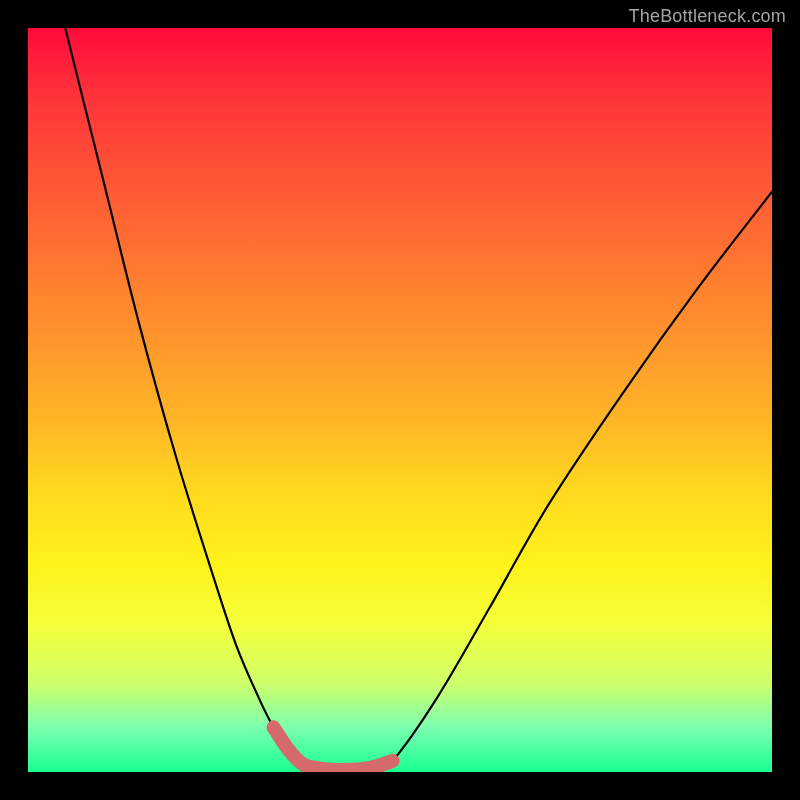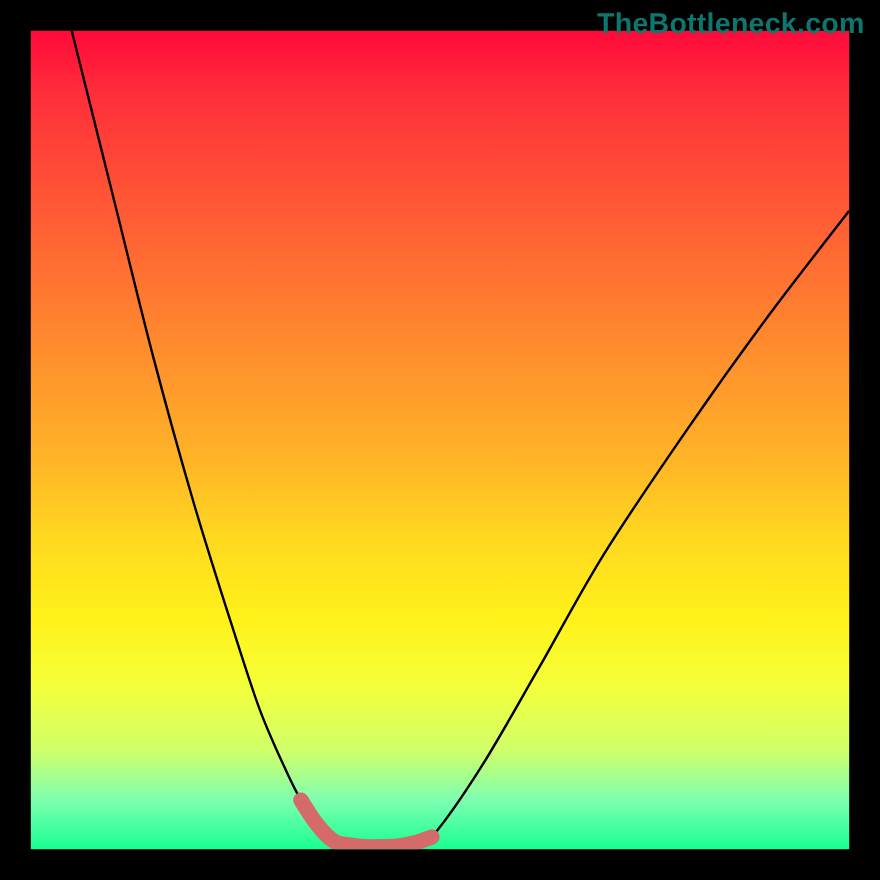--- a/index.html
+++ b/index.html
@@ -14,23 +14,23 @@
   .frame {
     position: relative;
     width: 800px;
     height: 800px;
     background: #000;
   }
   .watermark {
     position: absolute;
     top: 6px;
     right: 14px;
-    color: #0f766e;
-    font-size: 26px;
-    font-weight: 700;
+    color: #a3a3a3;
+    font-size: 18px;
+    font-weight: 400;
     letter-spacing: 0.2px;
     z-index: 10;
   }
   .plot-area {
     position: absolute;
     left: 28px;
     top: 28px;
     width: 744px;
     height: 744px;
     

